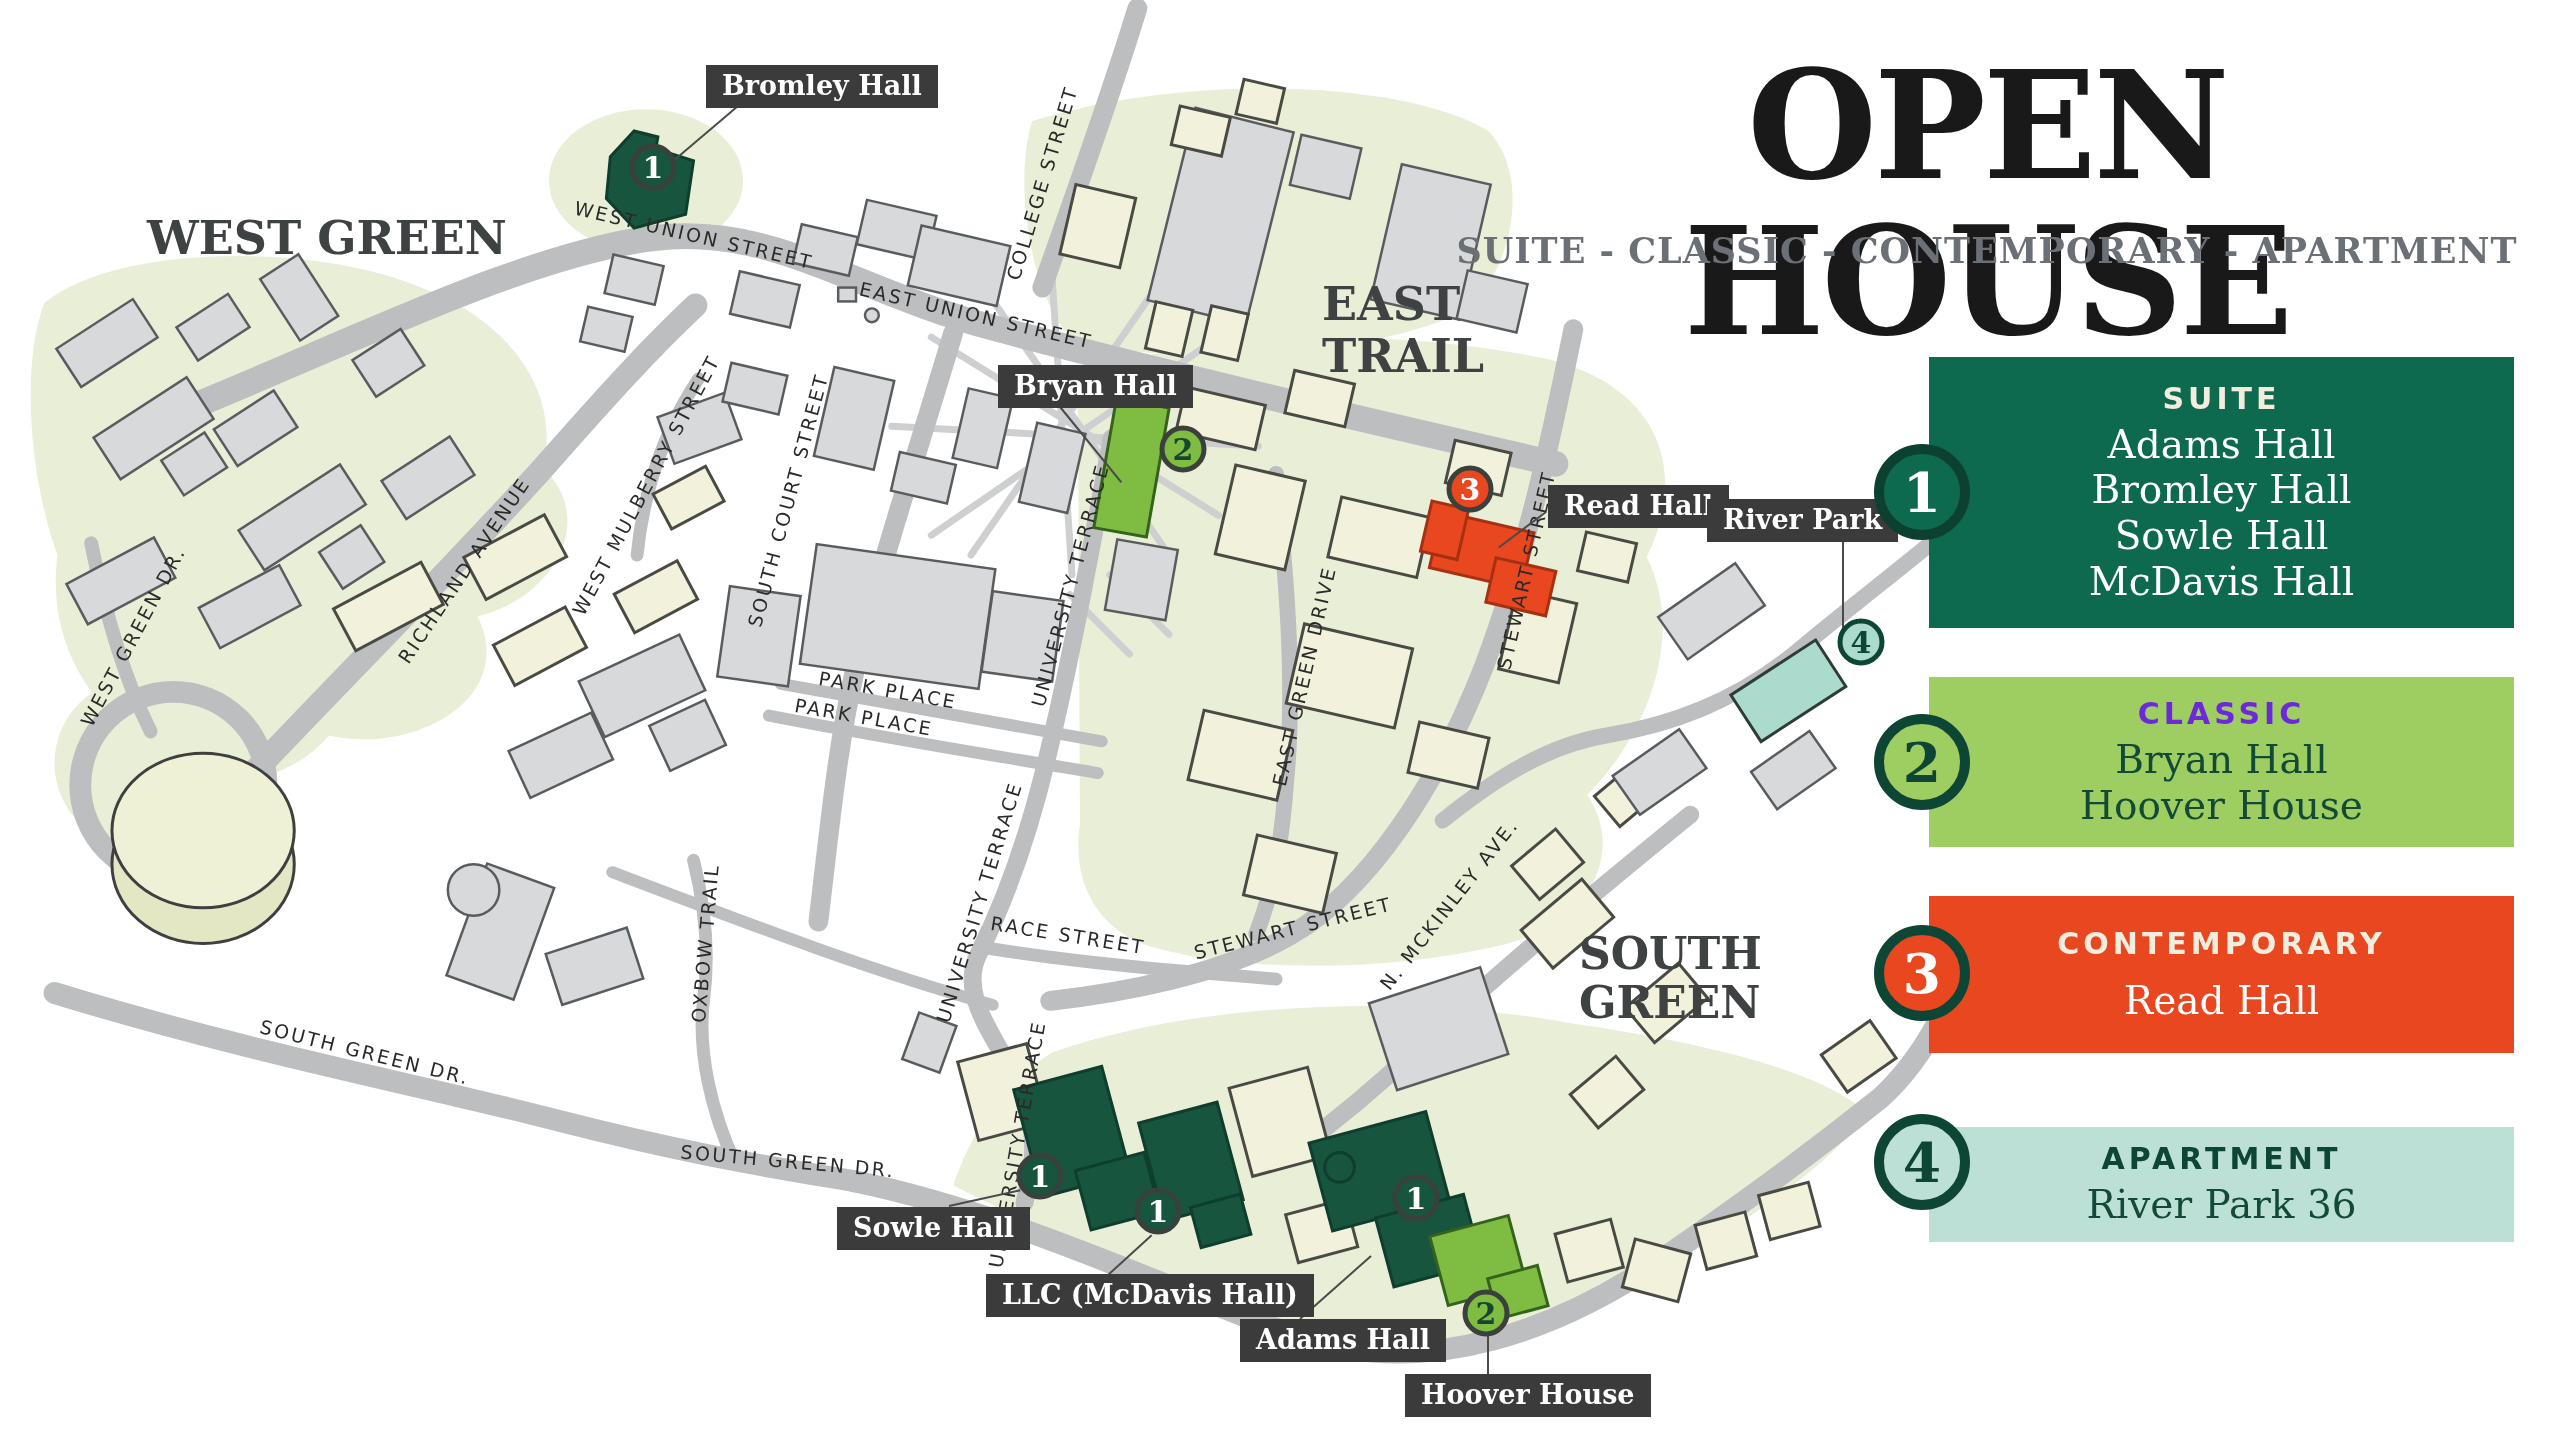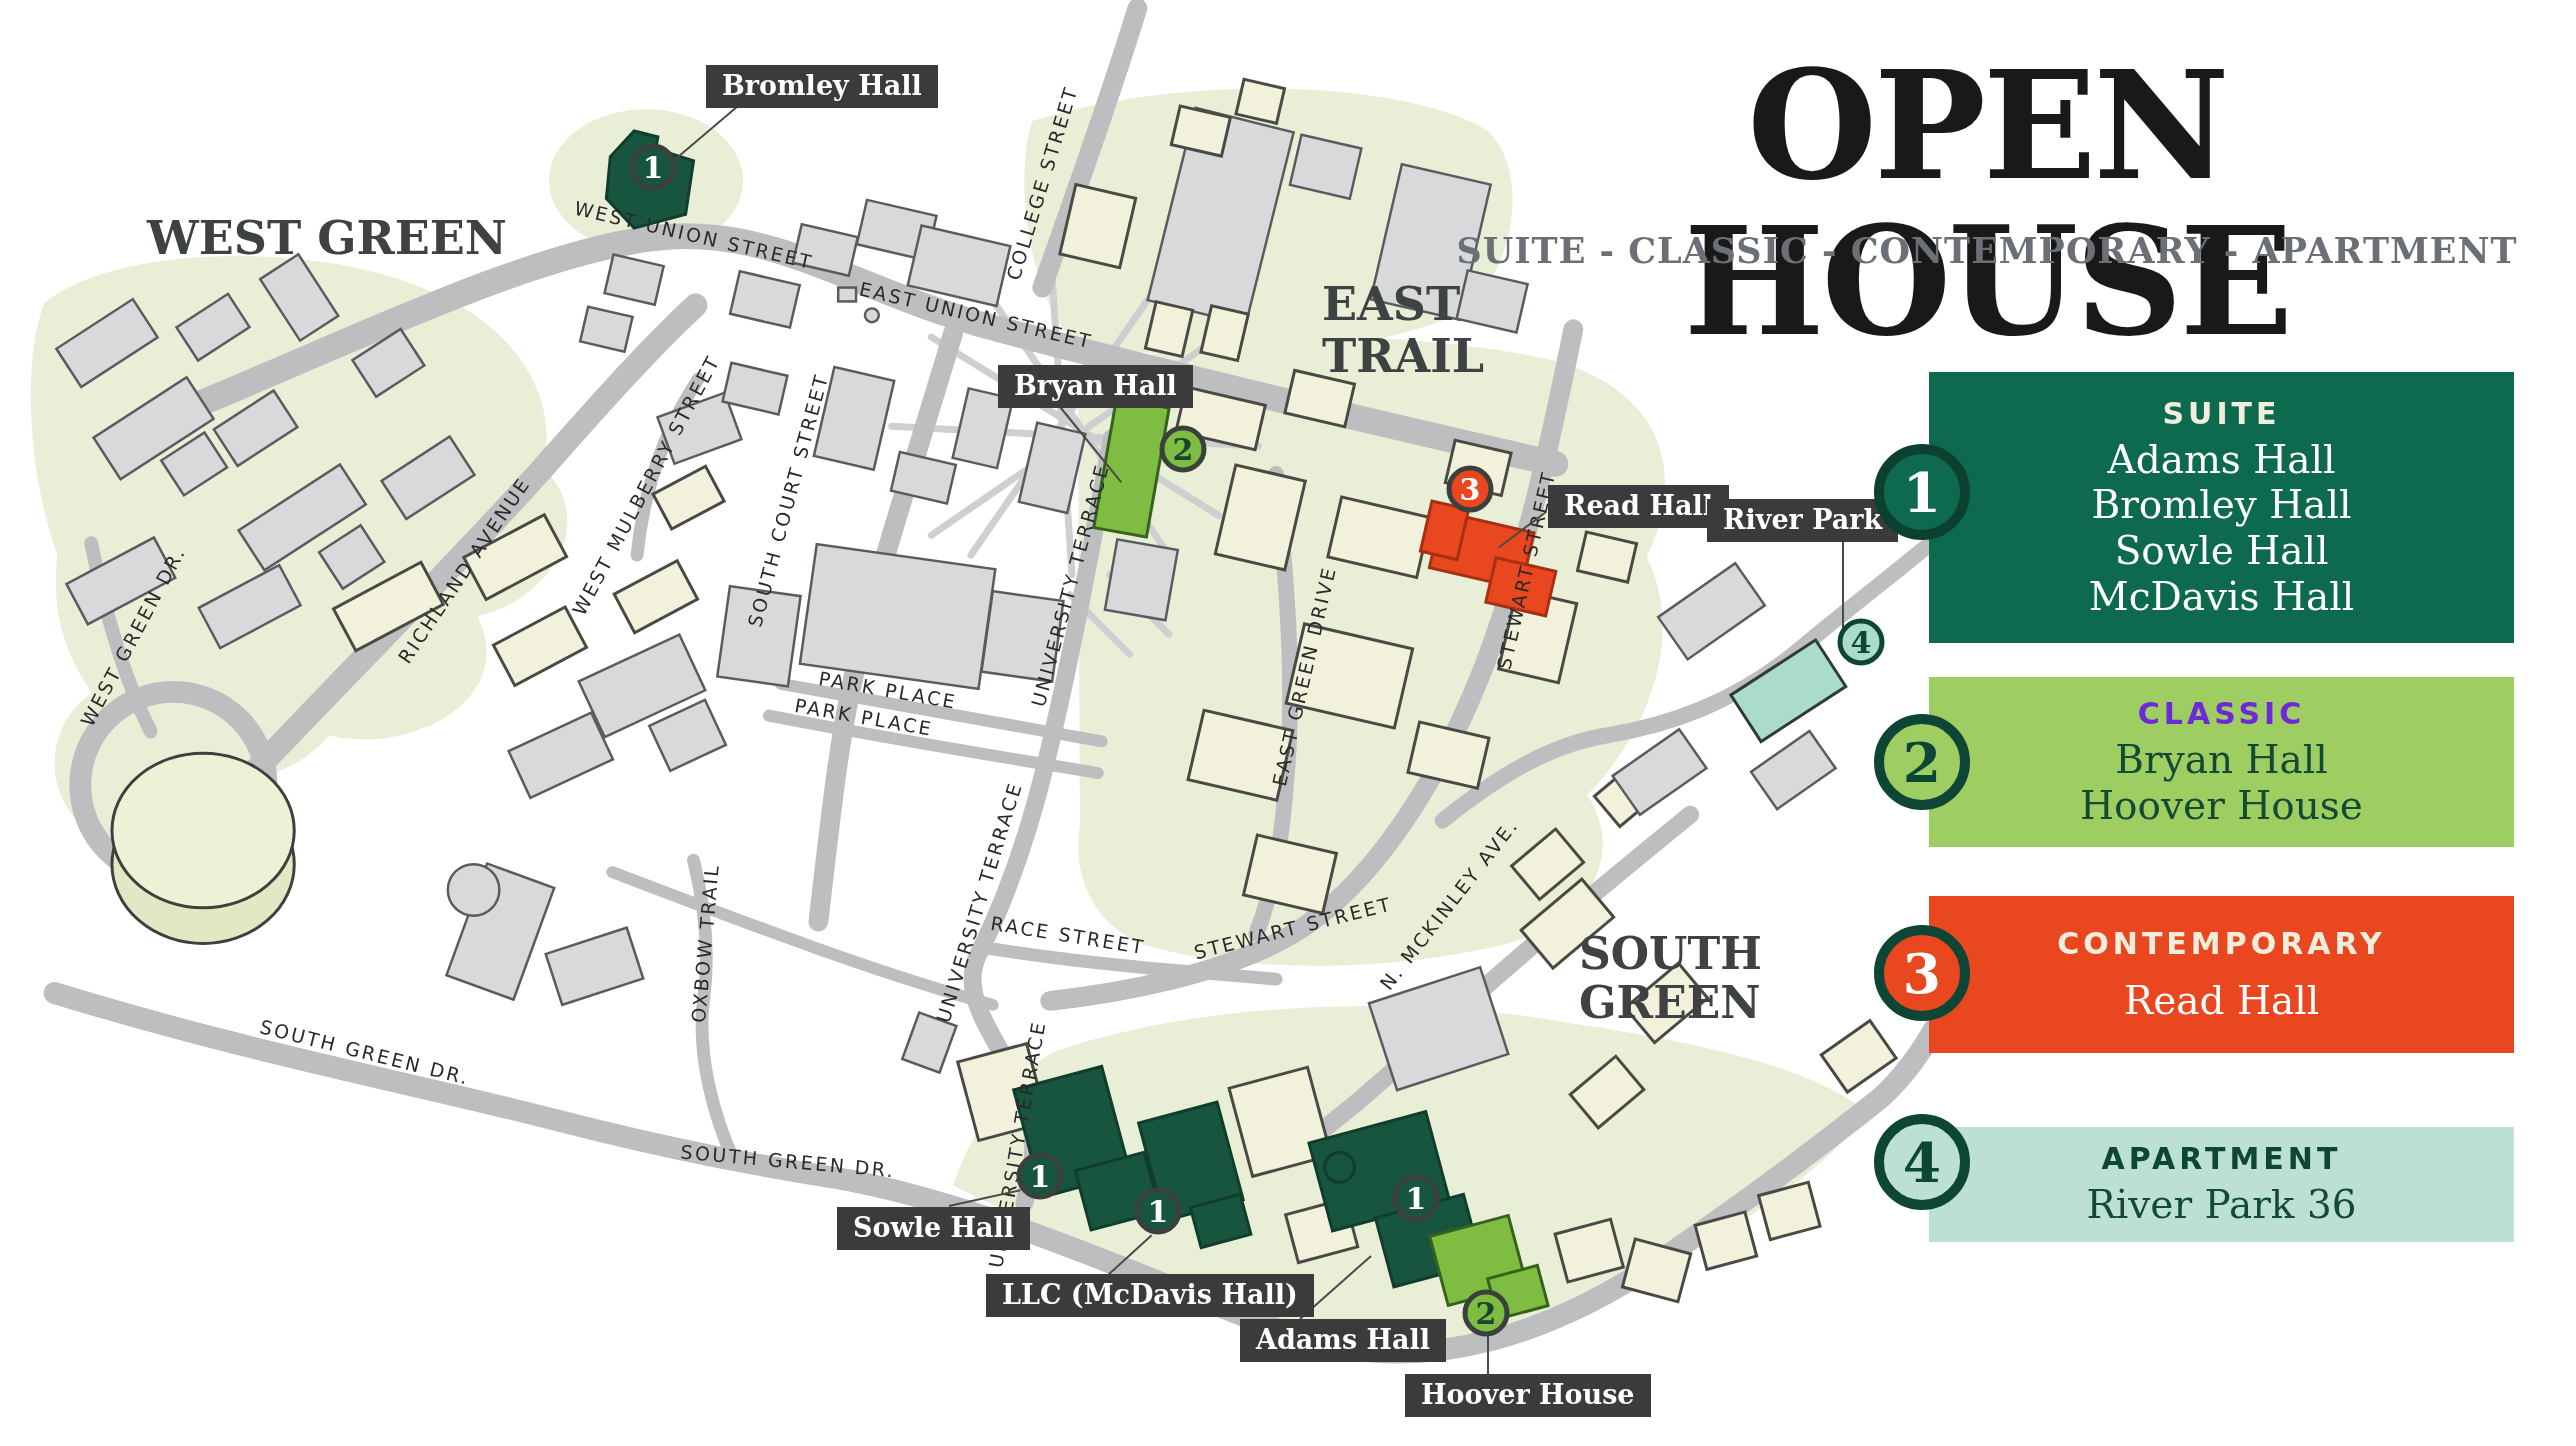--- a/index.html
+++ b/index.html
@@ -289,21 +289,21 @@
   <div class="marker mk mk-suite" style="left:1416px;top:1198px;">
       <span>1</span>
     </div>
   <div class="marker mk mk-classic" style="left:1486px;top:1313px;">
       <span>2</span>
     </div>
 
   <div class="title">OPEN HOUSE</div>
   <div class="subtitle">SUITE - CLASSIC - CONTEMPORARY - APARTMENT</div>
 
-  <div class="lbox box-suite" style="top:372px;height:271px;">
+  <div class="lbox box-suite" style="top:357px;height:271px;">
     <div class="lcat">SUITE</div>
     <div class="litems">
       <div>Adams Hall</div>
       <div>Bromley Hall</div>
       <div>Sowle Hall</div>
       <div>McDavis Hall</div>
     </div>
   </div>
   <div class="lbox box-classic" style="top:677px;height:170px;">
     <div class="lcat">CLASSIC</div>

